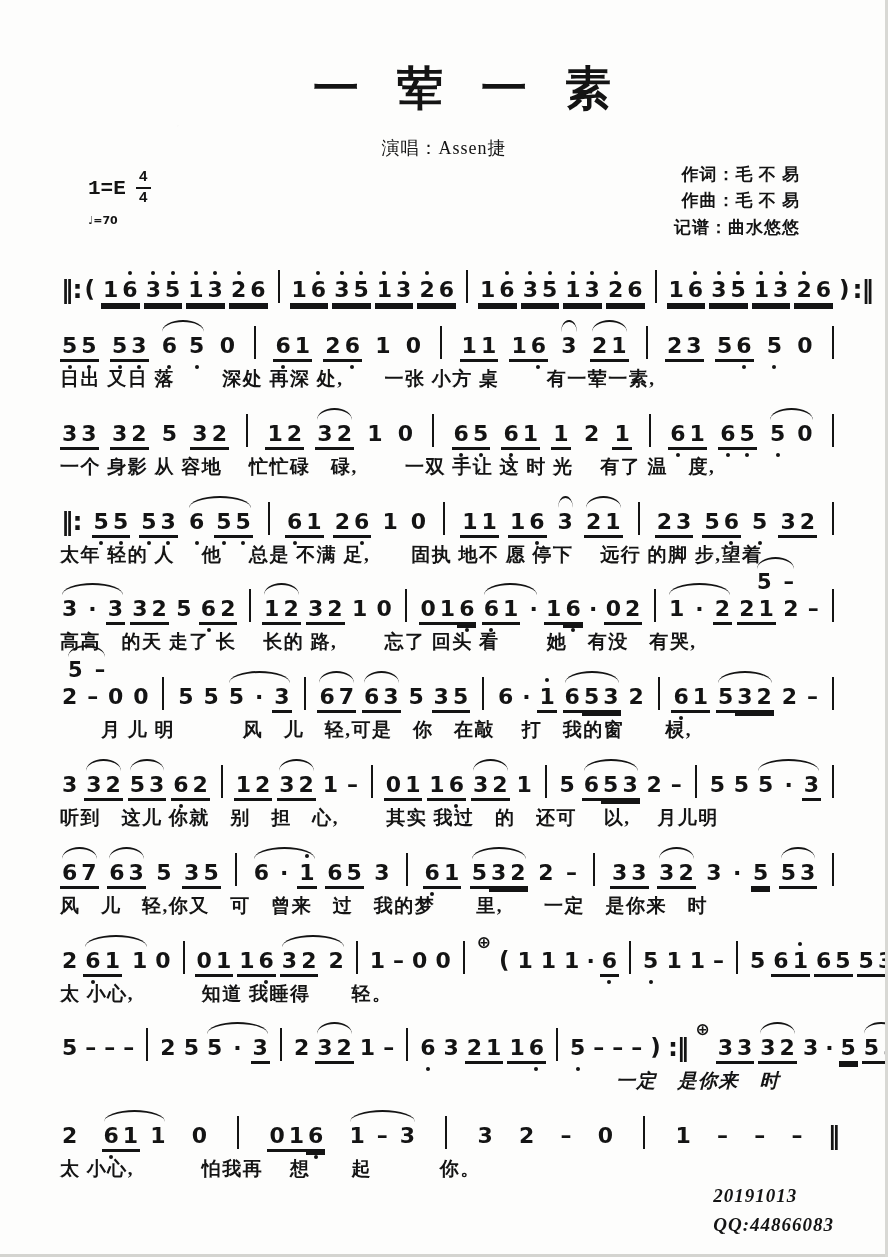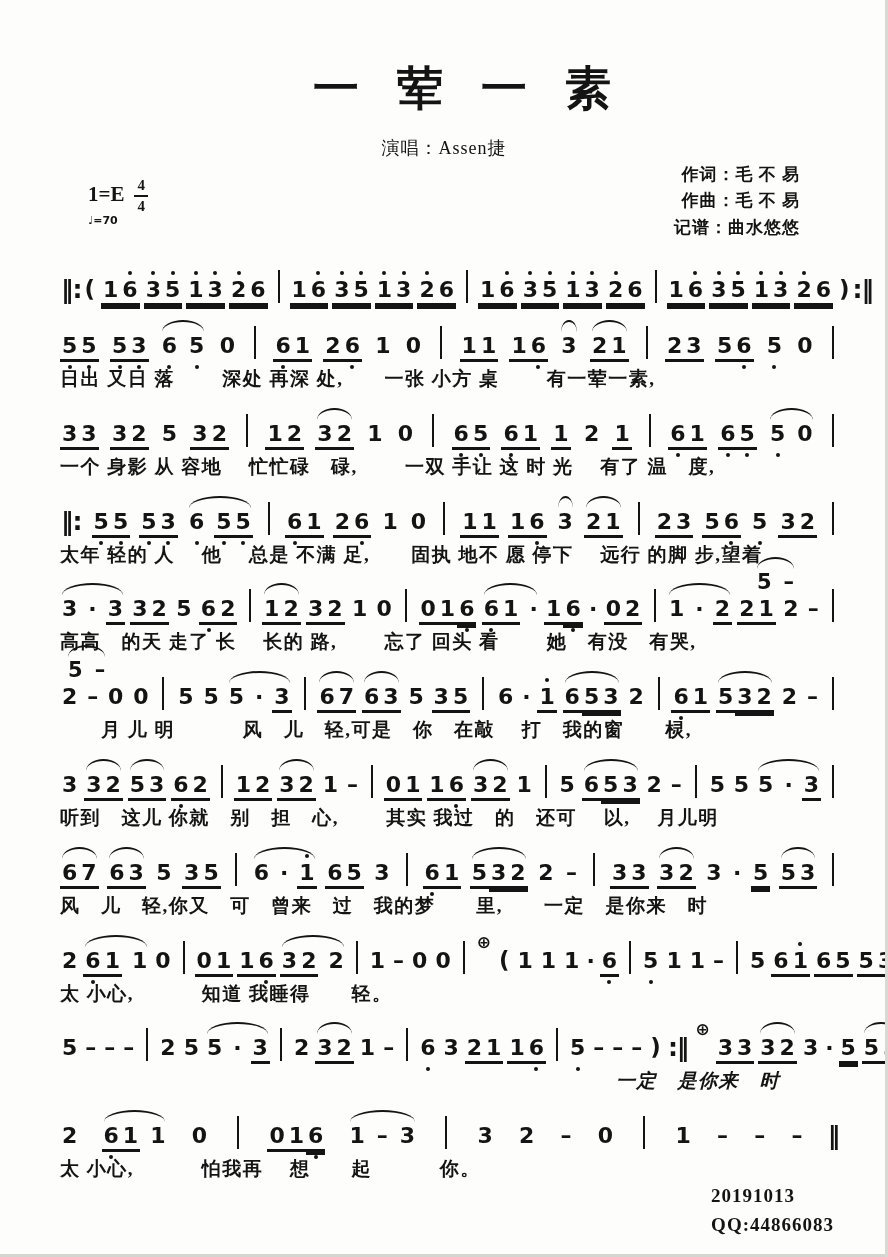--- a/index.html
+++ b/index.html
@@ -20,21 +20,21 @@
 
   
   .title{
     text-align:center;margin-top:58px;
     font-size:46px;font-weight:700;letter-spacing:38px;
     text-indent:38px;
     padding-left:36px;
   }
   .performer{text-align:center;font-size:18px;font-weight:400;margin-top:16px;letter-spacing:1px;}
   .meta{position:relative;height:86px;margin:6px 88px 0 88px;}
-  .keyrow{position:absolute;left:0;top:12px;font-size:21px;font-weight:700;font-family:Liberation Serif, serif;}
+  .keyrow{position:absolute;left:0;top:4px;font-size:21px;font-weight:700;font-family:Liberation Mono, monospace;}
   .timesig{display:inline-block;vertical-align:middle;margin-left:10px;text-align:center;font-size:15px;line-height:1;font-weight:700;}
   .timesig .num{display:block;border-bottom:2px solid #141414;padding:0 3px 2px;}
   .timesig .den{display:block;padding-top:2px;}
   .temporow{position:absolute;left:0;top:48px;font-size:11px;font-weight:700;font-family:"DejaVu Sans",sans-serif;}
   .credits{position:absolute;right:0;top:-4px;text-align:right;font-size:17px;font-weight:700;line-height:1.55;letter-spacing:1px;}
 
   
   .score{padding:4px 48px 0 60px;}
   .system{position:relative;margin-bottom:9px;}
   .notes-row{
@@ -69,21 +69,21 @@
   .above-left{left:6px;}
   .above-right{right:44px;}
   .lyrics{
     margin-top:9px;font-size:19px;font-weight:600;letter-spacing:1.5px;
     white-space:pre;line-height:1.2;
   }
   .lyrics.right{text-align:right;padding-right:60px;font-style:italic;}
 
   
   .footer{position:absolute;right:54px;bottom:18px;text-align:left;}
-  .stamp{font-weight:700;font-size:19px;line-height:1.5;letter-spacing:1px;}
+  .stamp{font-style:italic;font-weight:700;font-size:19px;line-height:1.5;letter-spacing:1px;}
   .site{margin-top:14px;font-family:"DejaVu Sans",sans-serif;
     font-style:italic;font-weight:700;font-size:31px;color:#5a5a5a;letter-spacing:1px;}
 </style>
 </head>
 <body>
 
 <div class="page">
 
   <div class="title">一荤一素</div>
   <div class="performer">演唱：Assen捷</div>

